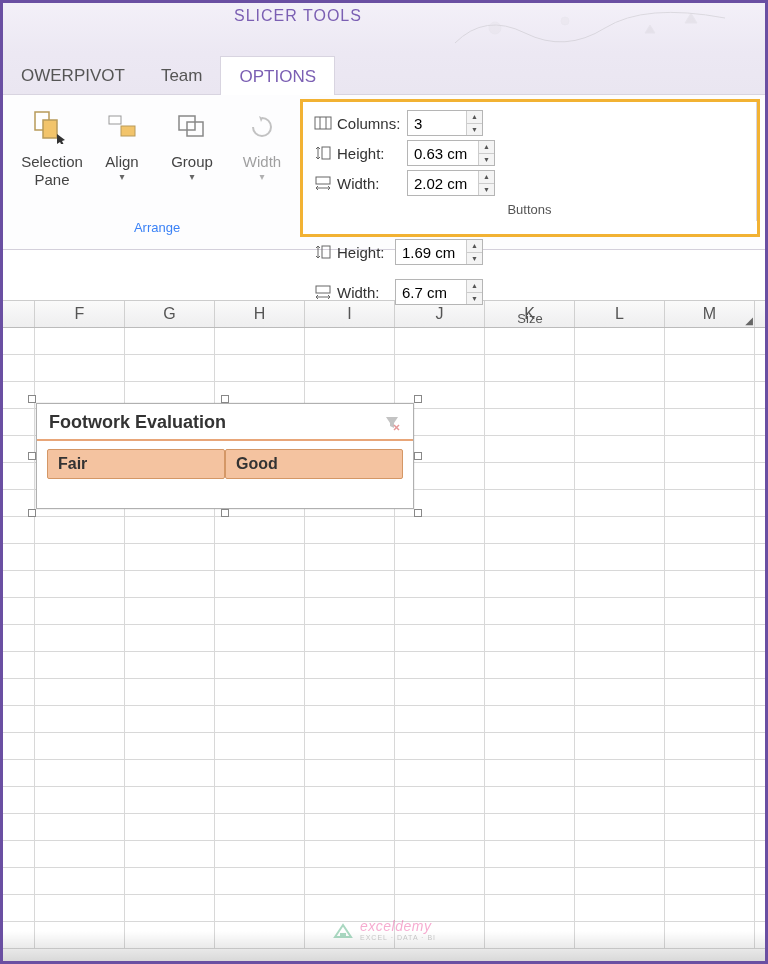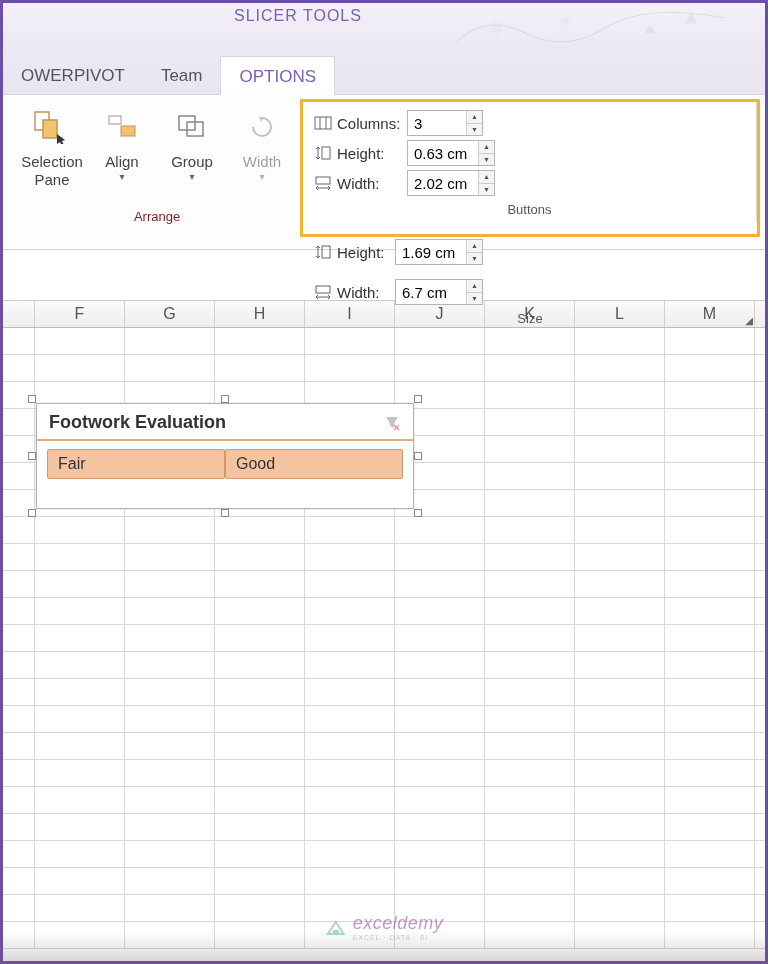--- a/index.html
+++ b/index.html
@@ -16,21 +16,21 @@
 .tab.active { background: #fff; color: #7b5fb3; border-top: 1px solid #d8d4e0; border-left: 1px solid #d8d4e0; border-right: 1px solid #d8d4e0; margin-bottom: -1px; }
 
 .ribbon-body { height: 155px; background: #fdfdfe; border-bottom: 1px solid #d4d0db; display: flex; padding: 6px 0 0 14px; position: relative; }
 
 .arrange-group { width: 280px; display: flex; flex-direction: column; align-items: center; }
 .arrange-row { display: flex; gap: 4px; }
 .arrange-btn { width: 66px; height: 108px; display: flex; flex-direction: column; align-items: center; justify-content: flex-start; padding-top: 6px; cursor: pointer; }
 .arrange-icon { width: 40px; height: 40px; margin-bottom: 6px; display: flex; align-items: center; justify-content: center; }
 .arrange-label { font-size: 15px; color: #444; text-align: center; line-height: 1.2; }
 .arrange-drop { font-size: 10px; color: #666; }
-.group-title { font-size: 13px; color: #7f1d1d; margin-top: 0; text-align: right; }
+.group-title { font-size: 13px; color: #3b82f6; margin-top: 11px; text-align: right; }
 
 .highlight-box { position: absolute; left: 297px; top: 96px; width: 460px; height: 138px; border: 3px solid #f2b233; background: #fff; display: flex; z-index: 5; flex-direction: column; }
 .hb-section { flex: 1; border-right: 1px solid #d8d4e0; padding: 8px 10px 4px; display: flex; flex-direction: column; justify-content: space-between; position: relative; }
 .hb-section:last-child { border-right: none; }
 .hb-row { display: flex; align-items: center; margin-bottom: 4px; gap: 4px; }
 .hb-icon { width: 20px; height: 16px; display: inline-flex; align-items: center; justify-content: center; }
 .hb-label { font-size: 15px; color: #333; min-width: 66px; }
 .hb-label.size-label { min-width: 54px; }
 .hb-input-wrap { display: flex; align-items: stretch; border: 1px solid #b5b5b5; background: #fff; height: 26px; }
 .hb-input { border: none; font-size: 15px; padding: 0 6px; width: 58px; outline: none; }
@@ -55,27 +55,27 @@
 .slicer { position: absolute; left: 33px; top: 103px; width: 378px; height: 106px; background: #fff; border: 1px solid #b0b0b0; box-shadow: 0 0 0 1px rgba(0,0,0,0.05); z-index: 10; }
 .slicer-handles { position: absolute; inset: -5px; pointer-events: none; }
 .handle { position: absolute; width: 8px; height: 8px; background: #fff; border: 1px solid #888; }
 .handle.tl { left: -4px; top: -4px; } .handle.tr { right: -4px; top: -4px; }
 .handle.bl { left: -4px; bottom: -4px; } .handle.br { right: -4px; bottom: -4px; }
 .handle.tm { left: 50%; top: -4px; margin-left: -4px; } .handle.bm { left: 50%; bottom: -4px; margin-left: -4px; }
 .handle.ml { left: -4px; top: 50%; margin-top: -4px; } .handle.mr { right: -4px; top: 50%; margin-top: -4px; }
 .slicer-header { display: flex; align-items: center; justify-content: space-between; padding: 8px 12px 6px; border-bottom: 2px solid #e8a679; }
 .slicer-title { font-size: 18px; font-weight: 600; color: #333; }
 .slicer-clear { width: 18px; height: 18px; cursor: pointer; opacity: 0.5; }
-.slicer-body { display: flex; padding: 8px 10px; }
+.slicer-body { display: flex; padding: 8px 10px; font-weight: bold; }
 .slicer-item { flex: 1; background: #f4c3a0; border: 1px solid #d49766; border-radius: 2px; padding: 5px 10px; font-size: 16px; color: #333; cursor: pointer; text-align: left; }
 
 
 .watermark { position: absolute; bottom: 20px; left: 50%; transform: translateX(-50%); display: flex; align-items: center; gap: 6px; opacity: 0.45; z-index: 20; }
 .watermark-icon { width: 22px; height: 22px; }
-.watermark-text { font-size: 18px; color: #701a75; font-style: italic; letter-spacing: 0.5px; }
+.watermark-text { font-size: 14px; color: #ec4899; font-style: italic; letter-spacing: 0.5px; }
 .watermark-sub { font-size: 7px; color: #888; letter-spacing: 1px; }
 
 .shadow-edge { position: absolute; left: 0; right: 0; bottom: 0; height: 30px; background: linear-gradient(to bottom, rgba(0,0,0,0), rgba(0,0,0,0.15)); pointer-events: none; }
 </style>
 </head>
 <body>
 
 <div class="ribbon-top">
   <div class="ribbon-context">SLICER TOOLS</div>
   <div class="ribbon-deco">

